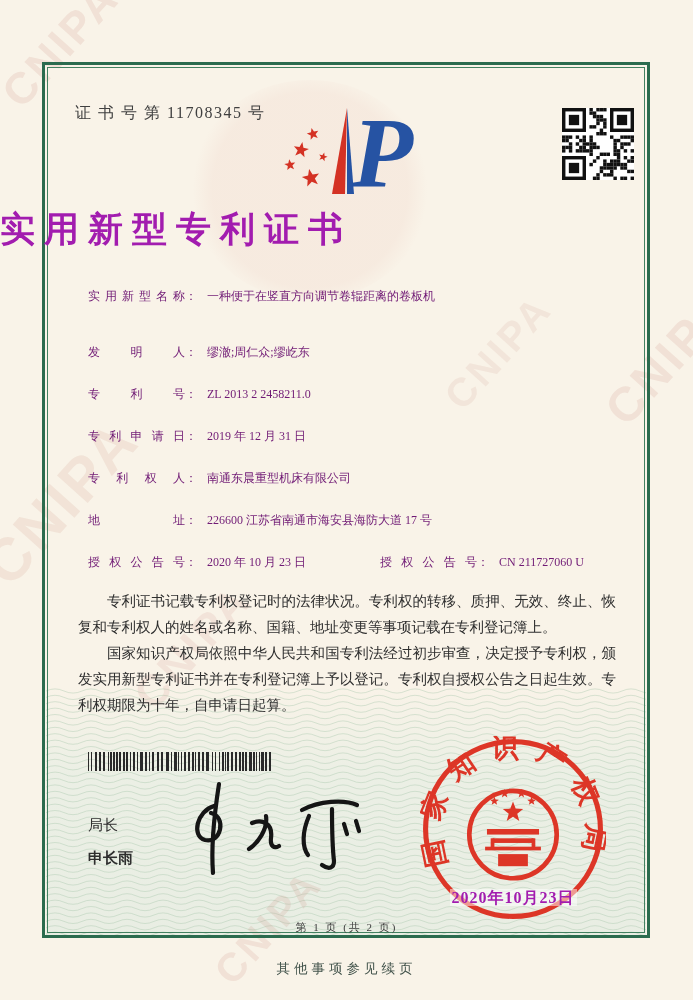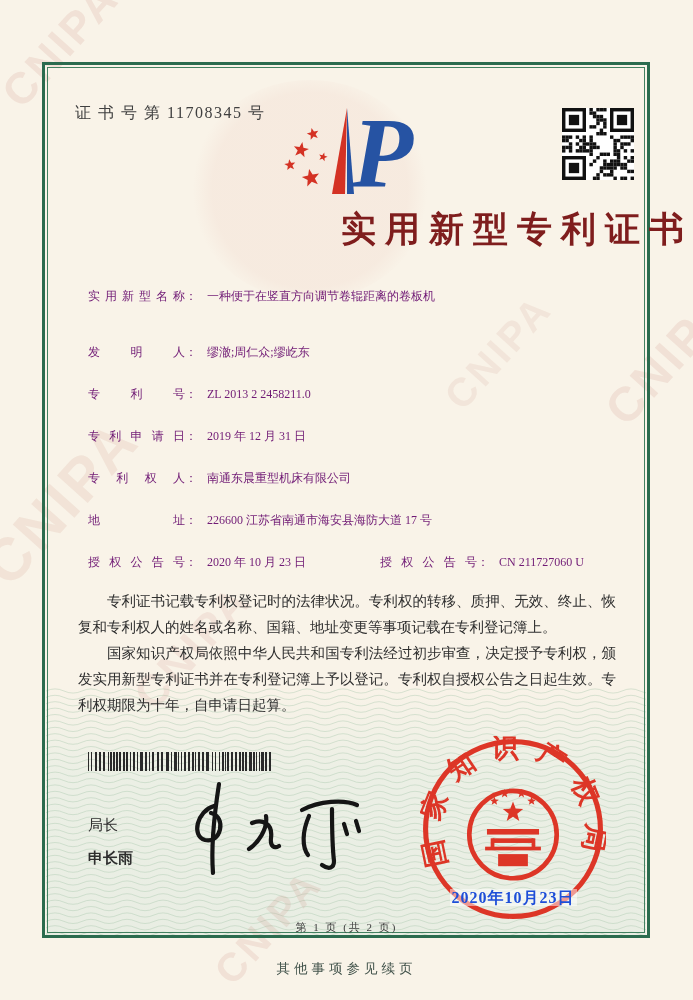--- a/index.html
+++ b/index.html
@@ -27,22 +27,22 @@
   .wm5{left:118px;top:622px;font-size:44px;color:rgba(203,138,124,0.14);}
   .wm6{left:200px;top:905px;font-size:40px;}
   .wm-blob{position:absolute;left:190px;top:80px;width:240px;height:220px;border-radius:50%;
            background:radial-gradient(circle,rgba(233,190,178,.16) 0 60%,rgba(233,190,178,0) 72%);z-index:0;}
 
   
   .cert-no{position:absolute;left:75px;top:103px;font-size:16px;letter-spacing:1.5px;color:#404040;z-index:2;}
   .logo{position:absolute;left:268px;top:94px;width:160px;height:114px;z-index:2;}
   .qr{position:absolute;left:562px;top:108px;width:72px;height:72px;z-index:2;background:#fff;padding:0;}
   .qr svg{width:72px;height:72px;display:block;}
-  .title{position:absolute;left:0;top:206px;width:100%;text-align:right;font-size:35px;font-weight:bold;
-         letter-spacing:9px;color:#7f1d1d;z-index:2;}
+  .title{position:absolute;left:0;top:206px;width:100%;text-align:left;font-size:35px;font-weight:bold;
+         letter-spacing:9px;color:#a21caf;z-index:2;}
 
   
   .frow{position:absolute;left:88px;width:540px;font-size:12px;color:#701a75;z-index:2;white-space:nowrap;}
   .flabel{display:inline-block;width:97px;text-align:justify;text-align-last:justify;vertical-align:top;}
   .fcolon{display:inline-block;margin-right:10px;}
   .fvalue{display:inline-block;}
   .r0{top:288px;} .r1{top:344px;} .r2{top:386px;} .r3{top:428px;}
   .r4{top:470px;} .r5{top:512px;} .r6{top:554px;}
   .pair2{position:absolute;left:292px;top:0;}
 
@@ -54,21 +54,21 @@
   
   .barcode{position:absolute;left:88px;top:752px;width:186px;height:19px;z-index:1;}
   .barcode i{position:absolute;top:0;bottom:0;background:#2a2a2a;}
   .officer{position:absolute;left:88px;top:816px;font-size:15px;color:#2e2e2e;z-index:2;}
   .officer .line2{margin-top:14px;font-weight:bold;}
   .signature{position:absolute;left:182px;top:776px;width:200px;height:104px;z-index:2;}
 
   .seal{position:absolute;left:420px;top:736px;width:186px;height:186px;z-index:3;opacity:.94;}
   .seal svg{width:100%;height:100%;}
   .seal-date{position:absolute;left:420px;top:888px;width:186px;text-align:center;z-index:4;
-             font-size:16px;font-weight:bold;color:#1d4ed8;letter-spacing:1px;}
+             font-size:16px;font-weight:bold;color:#a21caf;letter-spacing:1px;}
   .seal-date span{background:rgba(255,255,255,.5);padding:0 2px;}
 
   .page-info{position:absolute;left:0;top:920px;width:100%;text-align:center;font-size:11px;color:#3c3c3c;z-index:2;letter-spacing:2px;}
   .note{position:absolute;left:0;top:960px;width:100%;text-align:center;font-size:13.5px;
         color:#41524a;letter-spacing:4px;z-index:2;}
 </style>
 </head>
 <body>
 
 <div class="page">

